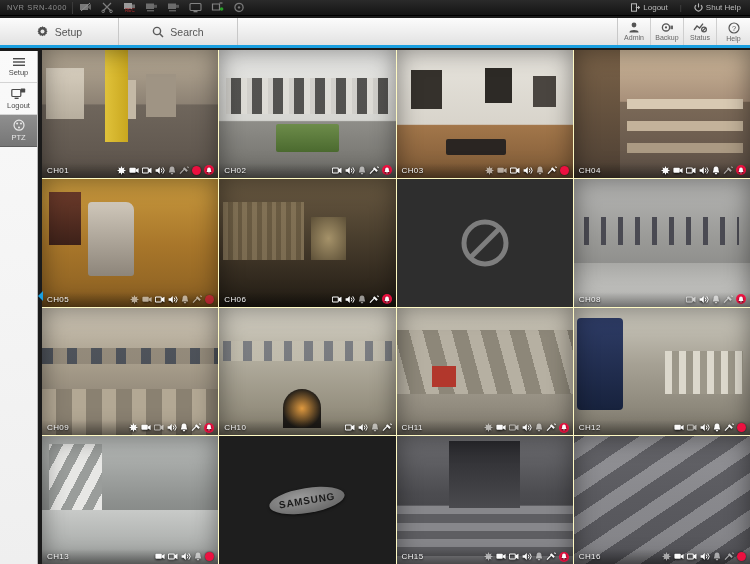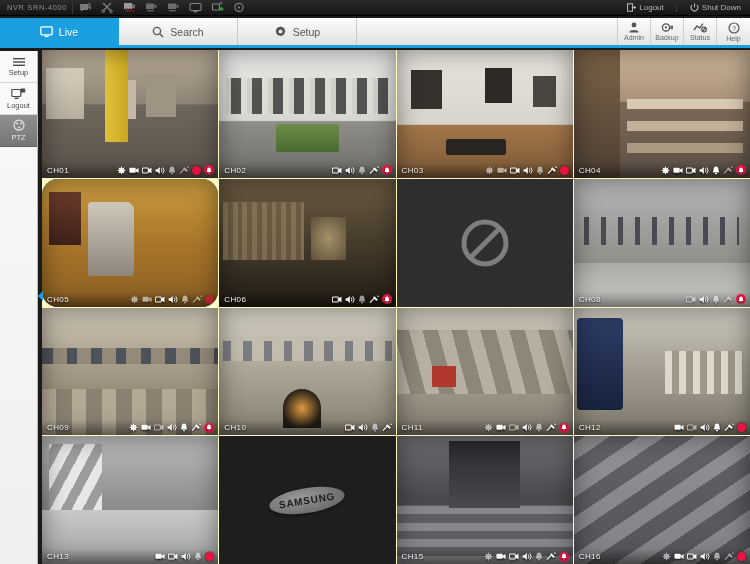--- a/index.html
+++ b/index.html
@@ -114,21 +114,21 @@
   .ic svg { display:block; filter:drop-shadow(0 1px 1px rgba(0,0,0,.9)); }
   .dot-rec {
     width:9px; height:9px; border-radius:50%; background:#ef1040;
     box-shadow:0 0 2px rgba(0,0,0,.8);
   }
   .badge-a {
     width:10px; height:10px; border-radius:50%; background:#ef1040;
     display:flex; align-items:center; justify-content:center;
     color:#fff; font-size:6.5px; font-weight:bold; line-height:1;
   }
-  .cell.selected { outline:2px solid #1a9fe0; outline-offset:-2px;border-radius:16px; }
+  .cell.selected { outline:2px solid #1a9fe0; outline-offset:-2px; }
 
   
   .blocked { position:absolute; inset:0; background:#2e2e2e;
              display:flex; align-items:center; justify-content:center; }
   .nologo { position:absolute; inset:0; background:#1e1e1e;
             display:flex; align-items:center; justify-content:center; }
   .samsung-oval {
     width:76px; height:25px; border-radius:50%;
     background:radial-gradient(ellipse at 40% 35%, #9a9a9a, #6e6e6e 70%);
     transform:rotate(-9deg);
@@ -296,46 +296,39 @@
             <path d="M4.8 4.5 h3.8 M7 3 l1.8 1.5 L7 6" stroke="#b9b9b9" stroke-width="1" fill="none"></path>
           </svg>
         <span>Logout</span>
       </div>
       <span class="pipe">|</span>
       <div class="tr-item">
         <svg width="9" height="9" viewBox="0 0 9 9">
             <path d="M2 2.2 A3.4 3.4 0 1 0 7 2.2" stroke="#b9b9b9" stroke-width="1.1" fill="none"></path>
             <path d="M4.5 0.4 v4" stroke="#b9b9b9" stroke-width="1.1"></path>
           </svg>
-        <span>Shut Down</span>
+        <span>Shut Help</span>
       </div>
     </div>
   </div>
 
   <div class="tabbar">
-    <div class="tab active">
-      <svg width="13" height="12" viewBox="0 0 13 12">
-          <rect x="0.8" y="0.8" width="11.4" height="8" rx="1" fill="none" stroke="#ffffff" stroke-width="1.3"></rect>
-          <rect x="4.6" y="9.6" width="4" height="1.5" fill="#ffffff"></rect>
+    <div class="tab">
+      <svg width="13" height="13" viewBox="0 0 13 13">
+          <path d="M6.5 1.3 l1.1 1 1.4-.4 .5 1.4 1.4 .5 -.4 1.4 1 1.1 -1 1.1 .4 1.4 -1.4 .5 -.5 1.4 -1.4-.4 -1.1 1 -1.1-1 -1.4 .4 -.5-1.4 -1.4-.5 .4-1.4 -1-1.1 1-1.1 -.4-1.4 1.4-.5 .5-1.4 1.4 .4z" fill="#4f4f4f"></path>
+          <circle cx="6.5" cy="6.5" r="2" fill="#e7e7e7"></circle>
         </svg>
-      <span>Live</span>
+      <span>Setup</span>
     </div>
     <div class="tab">
       <svg width="12" height="12" viewBox="0 0 12 12">
           <circle cx="5" cy="5" r="3.6" fill="none" stroke="#5a5a5a" stroke-width="1.4"></circle>
           <path d="M7.8 7.8 L11 11" stroke="#5a5a5a" stroke-width="1.5"></path>
         </svg>
       <span>Search</span>
-    </div>
-    <div class="tab">
-      <svg width="13" height="13" viewBox="0 0 13 13">
-          <path d="M6.5 1.3 l1.1 1 1.4-.4 .5 1.4 1.4 .5 -.4 1.4 1 1.1 -1 1.1 .4 1.4 -1.4 .5 -.5 1.4 -1.4-.4 -1.1 1 -1.1-1 -1.4 .4 -.5-1.4 -1.4-.5 .4-1.4 -1-1.1 1-1.1 -.4-1.4 1.4-.5 .5-1.4 1.4 .4z" fill="#4f4f4f"></path>
-          <circle cx="6.5" cy="6.5" r="2" fill="#e7e7e7"></circle>
-        </svg>
-      <span>Setup</span>
     </div>
     <div class="tabfill"></div>
     <div class="tools">
       <div class="tool">
         <svg width="12" height="11" viewBox="0 0 12 11">
             <circle cx="6" cy="3" r="2.4" fill="#555"></circle>
             <path d="M1.4 10.5 C1.4 7.3 10.6 7.3 10.6 10.5z" fill="#555"></path>
           </svg>
         <span>Admin</span>
       </div>

